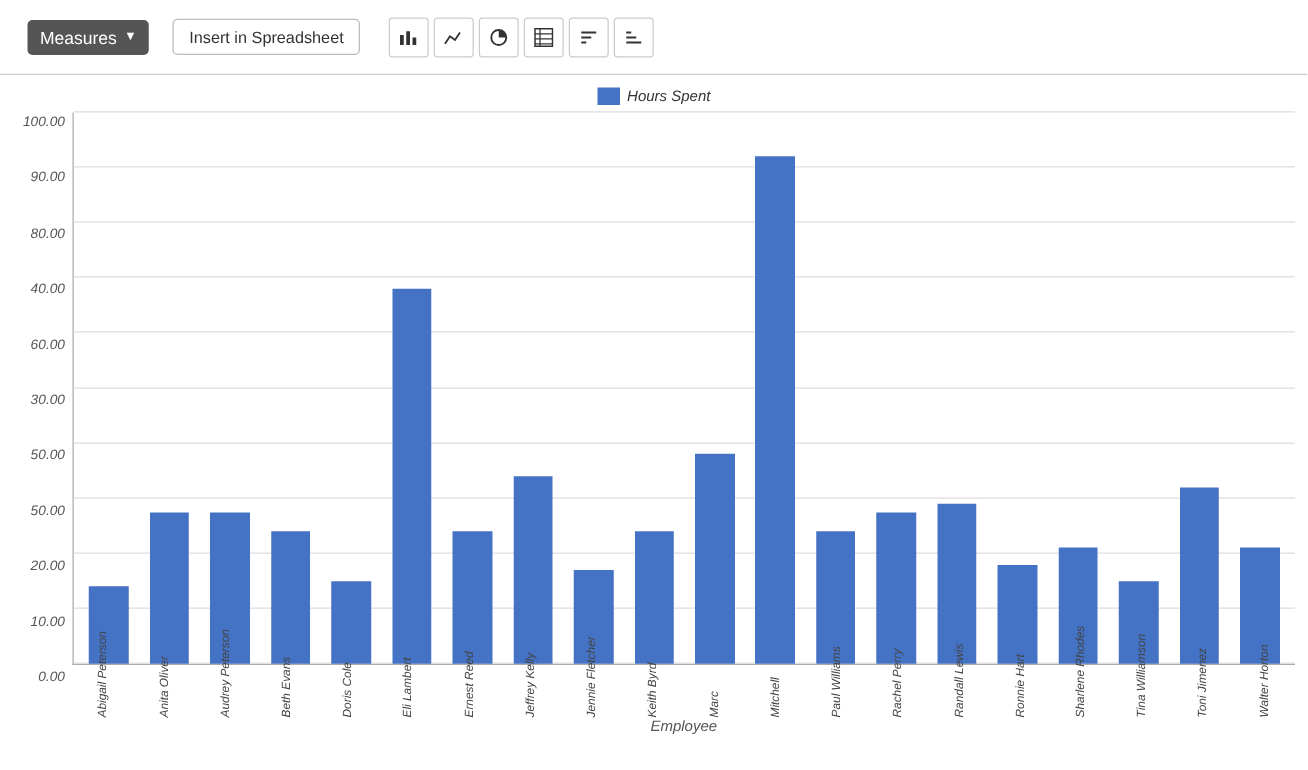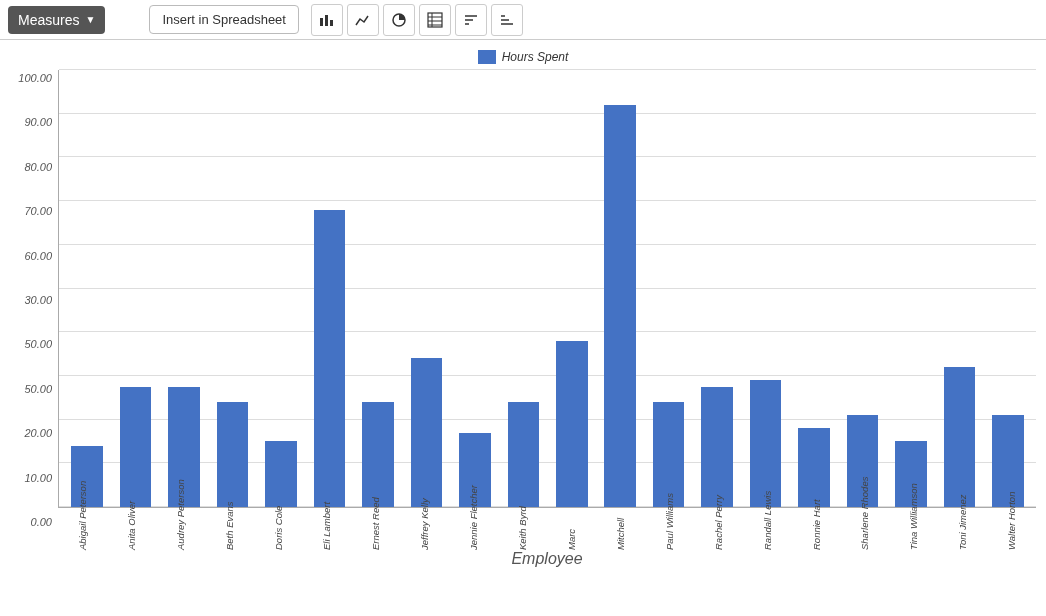--- a/index.html
+++ b/index.html
@@ -8,25 +8,25 @@
       background: #fff;
       width: 1046px;
       height: 616px;
       overflow: hidden;
     }
 
     
     .toolbar {
       display: flex;
       align-items: center;
-      padding: 6px 8px;
+      padding: 6px 22px;
       border-bottom: 1px solid #ccc;
       background: #fff;
-      gap: 8px;
-      height: 40px;
+      gap: 19px;
+      height: 60px;
     }
 
     .measures-btn {
       display: flex;
       align-items: center;
       background: #555;
       color: #fff;
       border: none;
       border-radius: 4px;
       padding: 6px 10px;
@@ -39,21 +39,20 @@
     }
 
     .insert-btn {
       background: #fff;
       border: 1px solid #bbb;
       border-radius: 4px;
       padding: 6px 12px;
       font-size: 13px;
       cursor: pointer;
       color: #333;
-      margin-left: 36px;
     }
 
     .toolbar-icons {
       display: flex;
       gap: 4px;
       margin-left: 4px;
     }
 
     .icon-btn {
       width: 32px;
@@ -184,21 +183,21 @@
       color: #444;
       writing-mode: vertical-rl;
       transform: rotate(180deg);
       white-space: nowrap;
       height: 38px;
       text-align: left;
     }
 
     .x-axis-title {
       text-align: center;
-      font-size: 16px;
+      font-size: 12px;
       color: #555;
       margin-top: 2px;
     }
   </style>
 </head>
 <body>
 
 <div class="toolbar">
   <button class="measures-btn">
     <span>Measures</span>
@@ -260,21 +259,21 @@
   <div class="chart-inner">
 
     <div class="y-axis" id="y-axis">
         <div>0.00</div>
         <div>10.00</div>
         <div>20.00</div>
         <div>50.00</div>
         <div>50.00</div>
         <div>30.00</div>
         <div>60.00</div>
-        <div>70.00</div>
+        <div>40.00</div>
         <div>80.00</div>
         <div>90.00</div>
         <div>100.00</div>
       </div>
 
     <div class="chart-plot">
       <div class="grid-and-bars" id="grid-and-bars">
         <div class="grid-lines" id="grid-lines">
             <div class="grid-line" style="bottom: 0%;"></div>
             <div class="grid-line" style="bottom: 10%;"></div>

